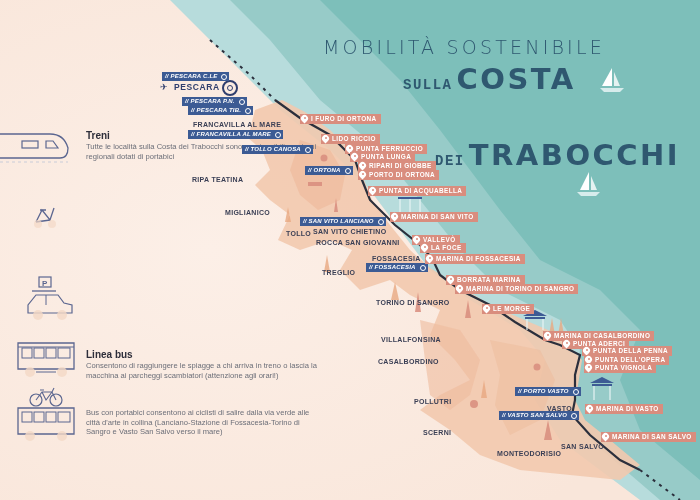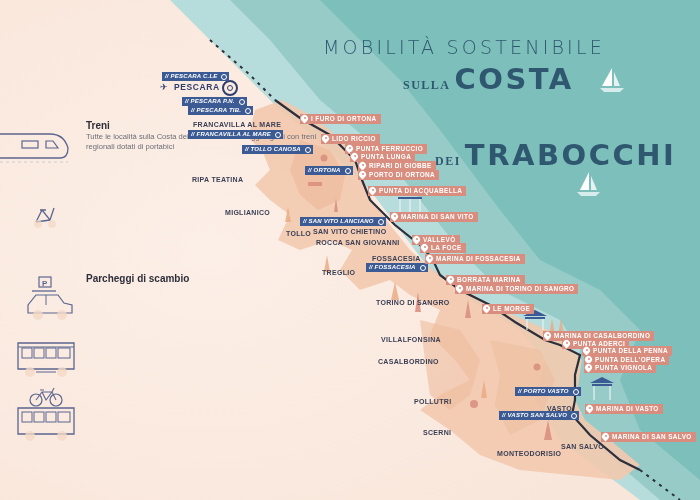--- a/index.html
+++ b/index.html
@@ -3,26 +3,26 @@
 <meta charset="utf-8">
 <style>
   html,body{margin:0;padding:0;}
   body{width:700px;height:500px;overflow:hidden;background:#fbeee6;font-family:"Liberation Sans",sans-serif;}
   .stage{position:relative;width:700px;height:500px;overflow:hidden;background:#fcefe7;}
   .sea{position:absolute;left:0;top:0;width:700px;height:500px;}
   .title{position:absolute;left:315px;top:36px;color:#2f5870;}
   .title .l1{position:absolute;left:8px;top:0;font-size:19px;letter-spacing:3.2px;white-space:nowrap;font-family:"DejaVu Sans",sans-serif;font-weight:300;}
   .title .l2{position:absolute;left:88px;top:26px;white-space:nowrap;}
   .title .l3{position:absolute;left:120px;top:58px;white-space:nowrap;margin-top:44px;}
-  .title .small{font-size:12px;font-weight:bold;letter-spacing:1.5px;font-family:Liberation Serif, serif;vertical-align:baseline;margin-right:4px;}
+  .title .small{font-size:14px;font-weight:bold;letter-spacing:1.5px;font-family:Liberation Mono, monospace;vertical-align:baseline;margin-right:4px;}
   .title .big{font-size:29px;font-weight:900;letter-spacing:2.5px;font-family:"DejaVu Sans",sans-serif;}
   .servizi{position:absolute;left:25px;top:80px;color:#2f5870;font-weight:bold;font-size:11px;letter-spacing:1px;line-height:15px;font-family:"DejaVu Sans",sans-serif;}
   .svc{position:absolute;left:0;width:330px;}
   .svc .icon{position:absolute;left:10px;width:66px;height:50px;}
-  .svc .txt{position:absolute;left:86px;top:2px;width:235px;}
+  .svc .txt{position:absolute;left:86px;top:12px;width:235px;}
   .svc .h{font-size:10px;font-weight:bold;color:#2e2e3a;margin-bottom:1px;}
   .svc .p{font-size:7.6px;line-height:9.6px;color:#6b6e78;}
   .town{position:absolute;font-size:7px;font-weight:bold;color:#3a3f55;letter-spacing:0.3px;white-space:nowrap;}
   .stn{position:absolute;height:9px;background:#3c5b94;color:#fff;font-size:6px;font-weight:bold;line-height:9px;padding:0 12px 0 3px;white-space:nowrap;font-style:italic;letter-spacing:0.2px;}
   .stn::after{content:"";position:absolute;right:2px;top:1.5px;width:4px;height:4px;border:1.2px solid #fff;border-radius:50%;}
   .beach{position:absolute;height:10px;background:#d98d7e;color:#fff;font-size:6.4px;font-weight:bold;line-height:10px;padding:0 4px 0 11px;white-space:nowrap;letter-spacing:0.4px;}
   .beach::before{content:"";position:absolute;left:1px;top:0.5px;width:7px;height:7px;background:#fff;border-radius:50% 50% 50% 0;transform:rotate(-45deg);}
   .beach::after{content:"";position:absolute;left:3.5px;top:3px;width:2.4px;height:2.4px;background:#d98d7e;border-radius:50%;}
   .pescara{position:absolute;left:174px;top:82px;font-size:8.5px;font-weight:900;color:#2f3e6e;letter-spacing:0.6px;}
   .airport-ring{position:absolute;left:222px;top:80px;width:12px;height:12px;border:2.5px solid #2f3e6e;border-radius:50%;}
@@ -152,58 +152,60 @@
     <svg class="icon" style="top:0;left:26px;width:50px;height:56px" viewBox="0 0 50 56">
       <rect x="13" y="6" width="12" height="10" fill="none" stroke="#5b6690" stroke-width="1.2"></rect>
       <text x="16" y="14.5" font-size="8" fill="#5b6690" font-family="Liberation Sans, sans-serif" font-weight="bold">P</text>
       <line x1="6" y1="20" x2="30" y2="20" stroke="#5b6690" stroke-width="1.3"></line>
       <path d="M2 42 L2 34 L10 24 L32 24 L38 32 L46 34 L46 42 Z" fill="none" stroke="#5b6690" stroke-width="1.2"></path>
       <line x1="20" y1="24" x2="20" y2="34" stroke="#5b6690" stroke-width="1"></line>
       <circle cx="12" cy="44" r="5" fill="#f4d8c6" opacity="0.8"></circle>
       <circle cx="36" cy="44" r="5" fill="#f4d8c6" opacity="0.8"></circle>
     </svg>
     <div class="txt">
-      <div class="h">Parcheggi di scambio</div>
     </div>
   </div>
 
   <div class="svc" style="top:337px">
     <svg class="icon" style="top:2px;left:14px;width:64px;height:40px" viewBox="0 0 64 40">
       <path d="M4 4 L60 4 L60 30 L4 30 Z" fill="none" stroke="#5b6690" stroke-width="1.3"></path>
       <line x1="4" y1="8" x2="60" y2="8" stroke="#5b6690" stroke-width="1"></line>
       <g fill="none" stroke="#5b6690" stroke-width="1">
           <rect x="8" y="9" width="10" height="10"></rect>
           <rect x="20" y="9" width="10" height="10"></rect>
           <rect x="32" y="9" width="10" height="10"></rect>
           <rect x="44" y="9" width="12" height="10"></rect>
         </g>
       <circle cx="16" cy="33" r="5" fill="#f4d8c6" opacity="0.8"></circle>
       <circle cx="48" cy="33" r="5" fill="#f4d8c6" opacity="0.8"></circle>
       <line x1="22" y1="33" x2="42" y2="33" stroke="#5b6690" stroke-width="1"></line>
     </svg>
     <div class="txt">
+      <div class="h">Linea bus</div>
+      <div class="p">Consentono di raggiungere le spiagge a chi arriva in treno o lascia la macchina ai parcheggi scambiatori (attenzione agli orari!)</div>
     </div>
   </div>
 
   <div class="svc" style="top:396px">
     <svg class="icon" style="top:-10px;left:14px;width:64px;height:58px" viewBox="0 0 64 58">
       <circle cx="22" cy="14" r="6" fill="none" stroke="#5b6690" stroke-width="1.2"></circle>
       <circle cx="42" cy="14" r="6" fill="none" stroke="#5b6690" stroke-width="1.2"></circle>
       <path d="M22 14 L28 6 L38 6 L42 14 M28 6 L32 14 L38 6 M26 4 L30 4 M40 2 L38 6" fill="none" stroke="#5b6690" stroke-width="1.1"></path>
       <path d="M4 22 L60 22 L60 48 L4 48 Z" fill="none" stroke="#5b6690" stroke-width="1.3"></path>
       <g fill="none" stroke="#5b6690" stroke-width="1">
           <rect x="8" y="26" width="10" height="10"></rect>
           <rect x="20" y="26" width="10" height="10"></rect>
           <rect x="32" y="26" width="10" height="10"></rect>
           <rect x="44" y="26" width="12" height="10"></rect>
         </g>
       <circle cx="16" cy="50" r="5" fill="#f4d8c6" opacity="0.8"></circle>
       <circle cx="48" cy="50" r="5" fill="#f4d8c6" opacity="0.8"></circle>
     </svg>
     <div class="txt">
+      <div class="p">Bus con portabici consentono ai ciclisti di salire dalla via verde alle città d'arte in collina (Lanciano-Stazione di Fossacesia-Torino di Sangro e Vasto San Salvo verso il mare)</div>
     </div>
   </div>
 
   <div>
     <span style="position:absolute;left:160px;top:82px;font-size:9px;color:#2f3e6e">✈</span>
     <span class="pescara">PESCARA</span>
     <span class="airport-ring"></span>
   </div>
 
   <div>

